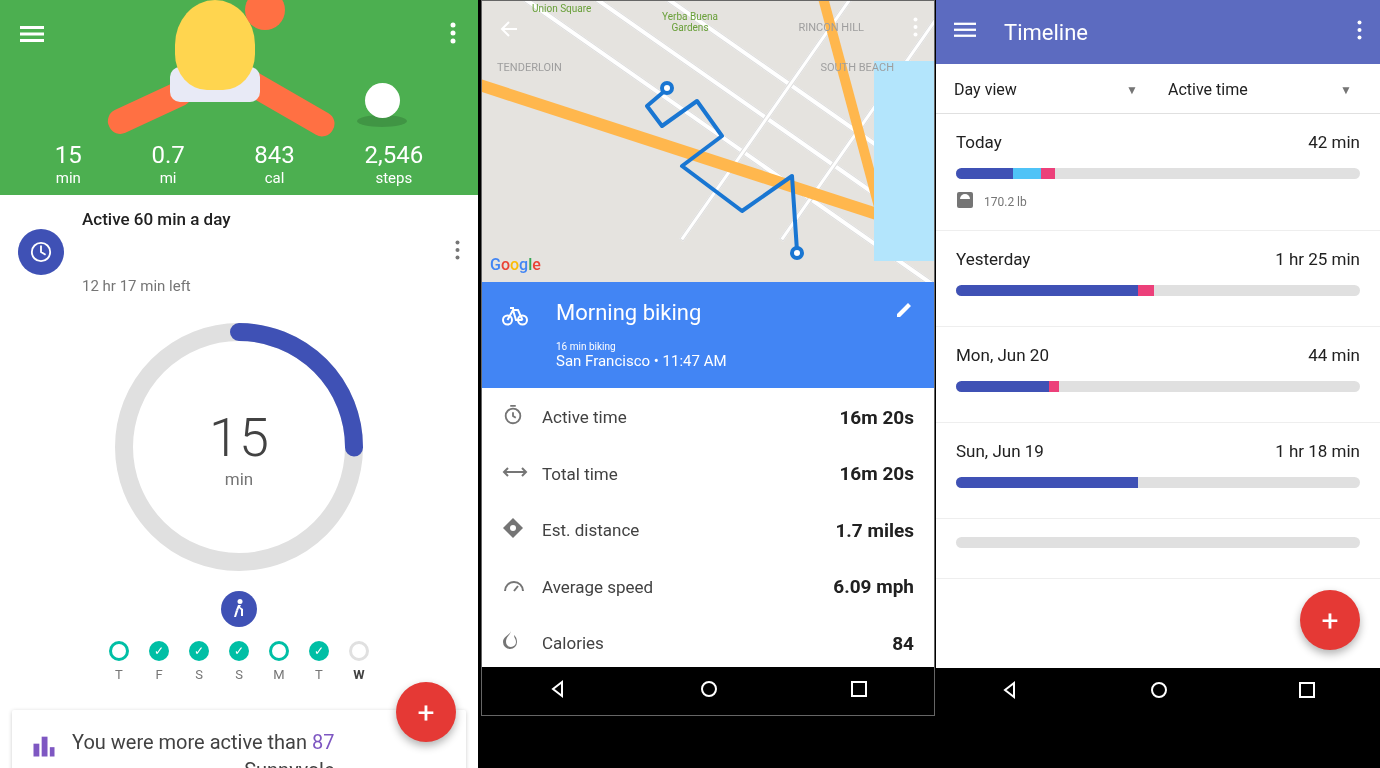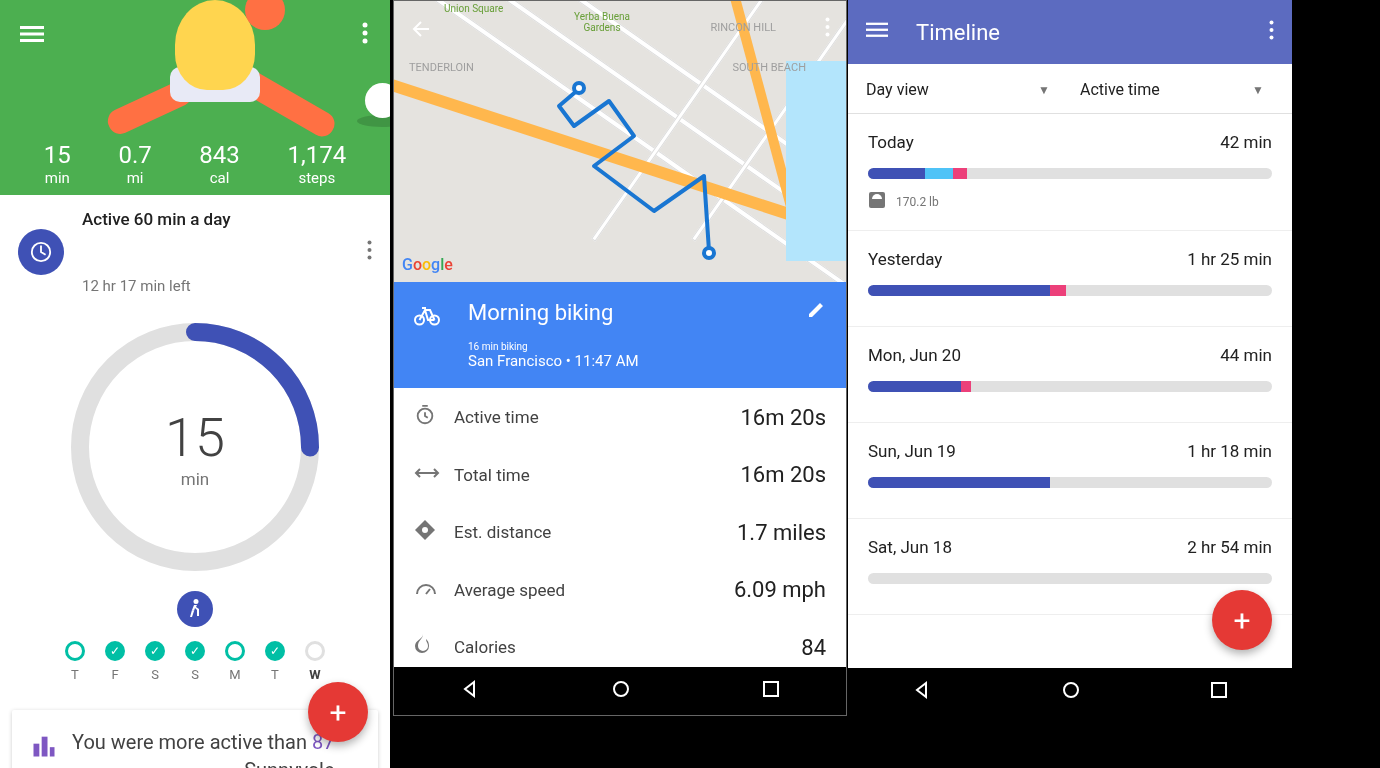--- a/index.html
+++ b/index.html
@@ -1,18 +1,18 @@
 <!DOCTYPE html>
 <html><head>
 <meta charset="utf-8">
 <style>
 * { margin: 0; padding: 0; box-sizing: border-box; font-family: Roboto, Arial, sans-serif; }
 body { background: #000; display: flex; width: 1380px; height: 768px; overflow: hidden; }
 .screen { position: relative; background: #fff; overflow: hidden; }
-.s1 { width: 390px; height: 768px; }
+.s1 { width: 478px; height: 768px; }
 .s2 { width: 454px; height: 716px; margin-left: 3px; border: 1px solid #666; }
 .s3 { width: 444px; height: 716px; margin-left: 1px; }
 
 
 .header-green { background: #4CAF50; height: 195px; position: relative; overflow: hidden; }
 .menu-icon, .more-icon { position: absolute; top: 22px; color: #fff; cursor: pointer; }
 .menu-icon { left: 20px; }
 .more-icon { right: 22px; }
 .illustration { position: absolute; top: -5px; left: 75px; right: 30px; height: 140px; }
 .runner-body { position: absolute; width: 80px; height: 90px; background: #FFD54F; border-radius: 50% 50% 40% 40%; top: 5px; left: 100px; }
@@ -76,21 +76,21 @@
 .activity-icon { margin-right: 28px; margin-top: 6px; }
 .activity-title { font-size: 22px; font-weight: 400; }
 .activity-sub { font-size: 10px; margin-top: 16px; }
 .activity-loc { font-size: 15px; }
 .edit-icon { margin-left: auto; cursor: pointer; }
 
 .metrics { padding: 0 20px; }
 .metric-row { display: flex; align-items: center; padding: 16px 0; }
 .metric-icon { width: 40px; color: #757575; }
 .metric-lbl { flex: 1; font-size: 17px; color: #424242; }
-.metric-val { font-size: 22px; color: #212121; font-weight: 400; }
+.metric-val { font-size: 19px; color: #212121; font-weight: 700; }
 .metric-divider { border-top: 1px solid #E0E0E0; margin: 8px 0; }
 
 .navbar { position: absolute; bottom: 0; left: 0; right: 0; height: 48px; background: #000; display: flex; justify-content: space-around; align-items: center; color: #fff; }
 .navbar span { cursor: pointer; font-size: 20px; }
 
 
 .appbar { background: #5C6BC0; height: 64px; display: flex; align-items: center; padding: 0 18px; color: #fff; }
 .appbar-title { font-size: 22px; margin-left: 28px; font-weight: 400; }
 .appbar-more { margin-left: auto; cursor: pointer; }
 .filters { display: flex; padding: 16px 18px 14px; border-bottom: 1px solid #E0E0E0; }
@@ -148,21 +148,21 @@
         </div>
         <div class="stat">
           <div class="stat-val">0.7</div>
           <div class="stat-lbl">mi</div>
         </div>
         <div class="stat">
           <div class="stat-val">843</div>
           <div class="stat-lbl">cal</div>
         </div>
         <div class="stat">
-          <div class="stat-val">1,174</div>
+          <div class="stat-val">2,546</div>
           <div class="stat-lbl">steps</div>
         </div>
       </div>
   </div>
 
   <div class="goal-card">
     <div class="goal-icon">
       <svg width="22" height="22" viewBox="0 0 24 24" fill="white">
           <path d="M12 2a10 10 0 100 20 10 10 0 000-20zm0 3v7l5 3" stroke="white" stroke-width="2" fill="none"></path>
         </svg>
@@ -438,24 +438,20 @@
       <div class="tl-item">
         <div class="tl-head">
           <span>Sun, Jun 19</span>
           <span>1 hr 18 min</span>
         </div>
         <div class="tl-bar">
           <div class="tl-seg seg-blue" style="left:0%;width:45%"></div>
         </div>
       </div>
       <div class="tl-item">
-        <div class="tl-head">
-          <span>Sat, Jun 18</span>
-          <span>2 hr 54 min</span>
-        </div>
         <div class="tl-bar"></div>
       </div>
     </div>
 
   <div class="fab3">+</div>
 
   <div class="navbar">
     <span><svg width="20" height="20" viewBox="0 0 20 20" fill="none" stroke="white" stroke-width="2">
           <path d="M14 3L5 10l9 7z"></path>
         </svg></span>

